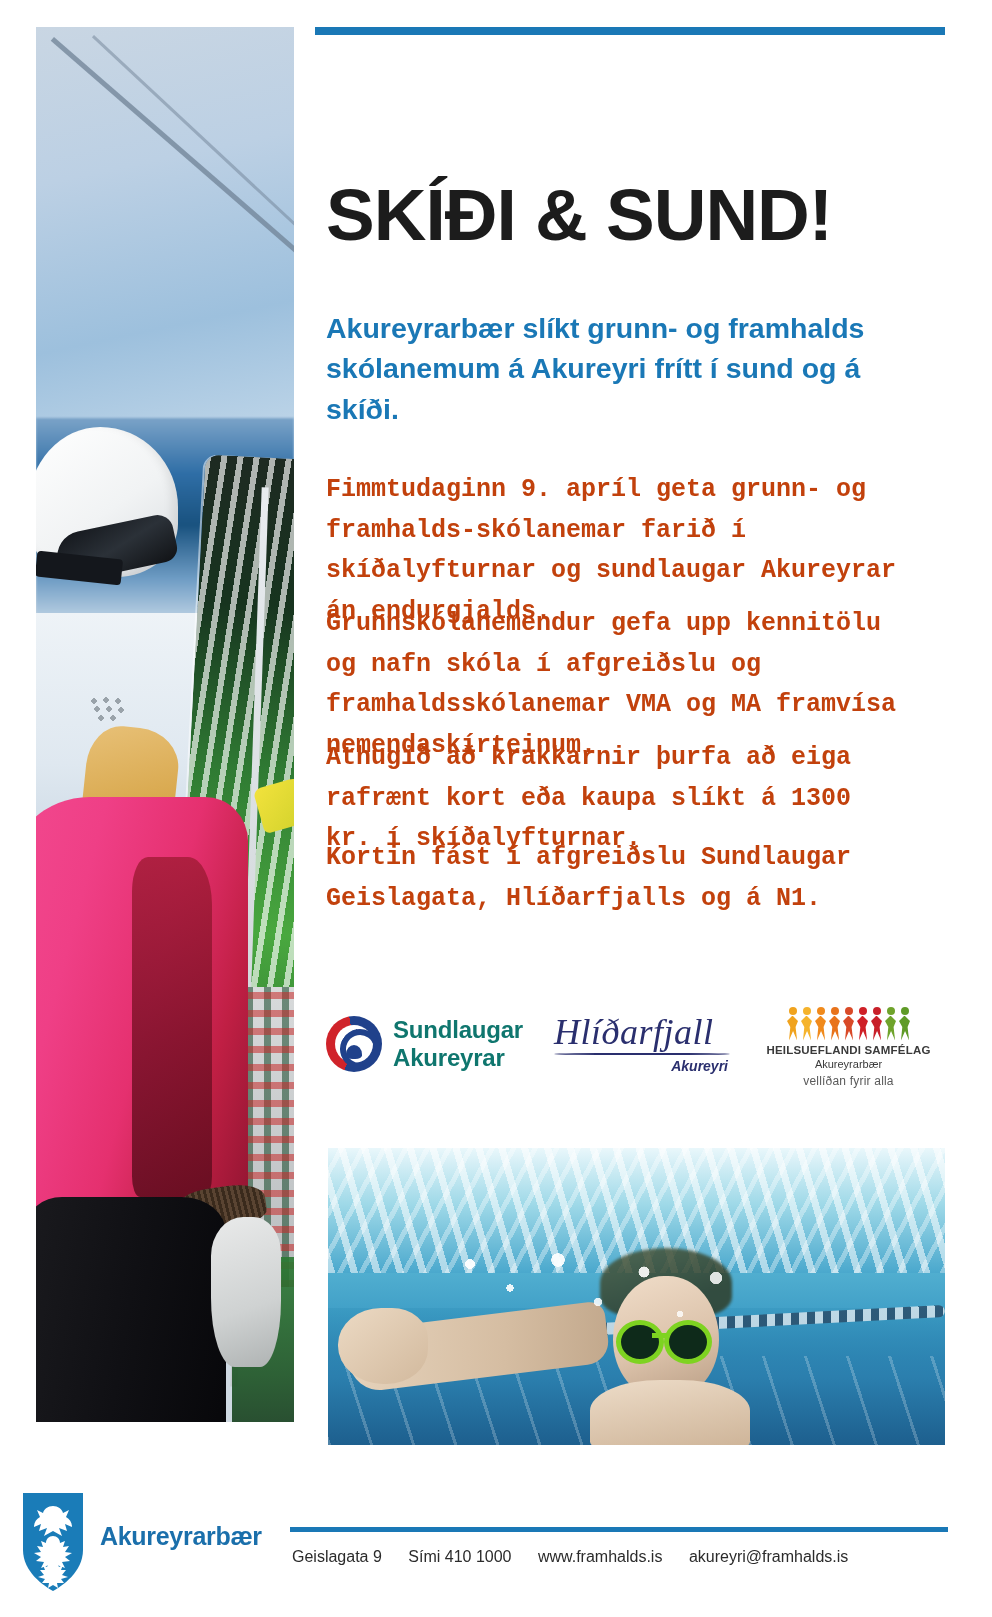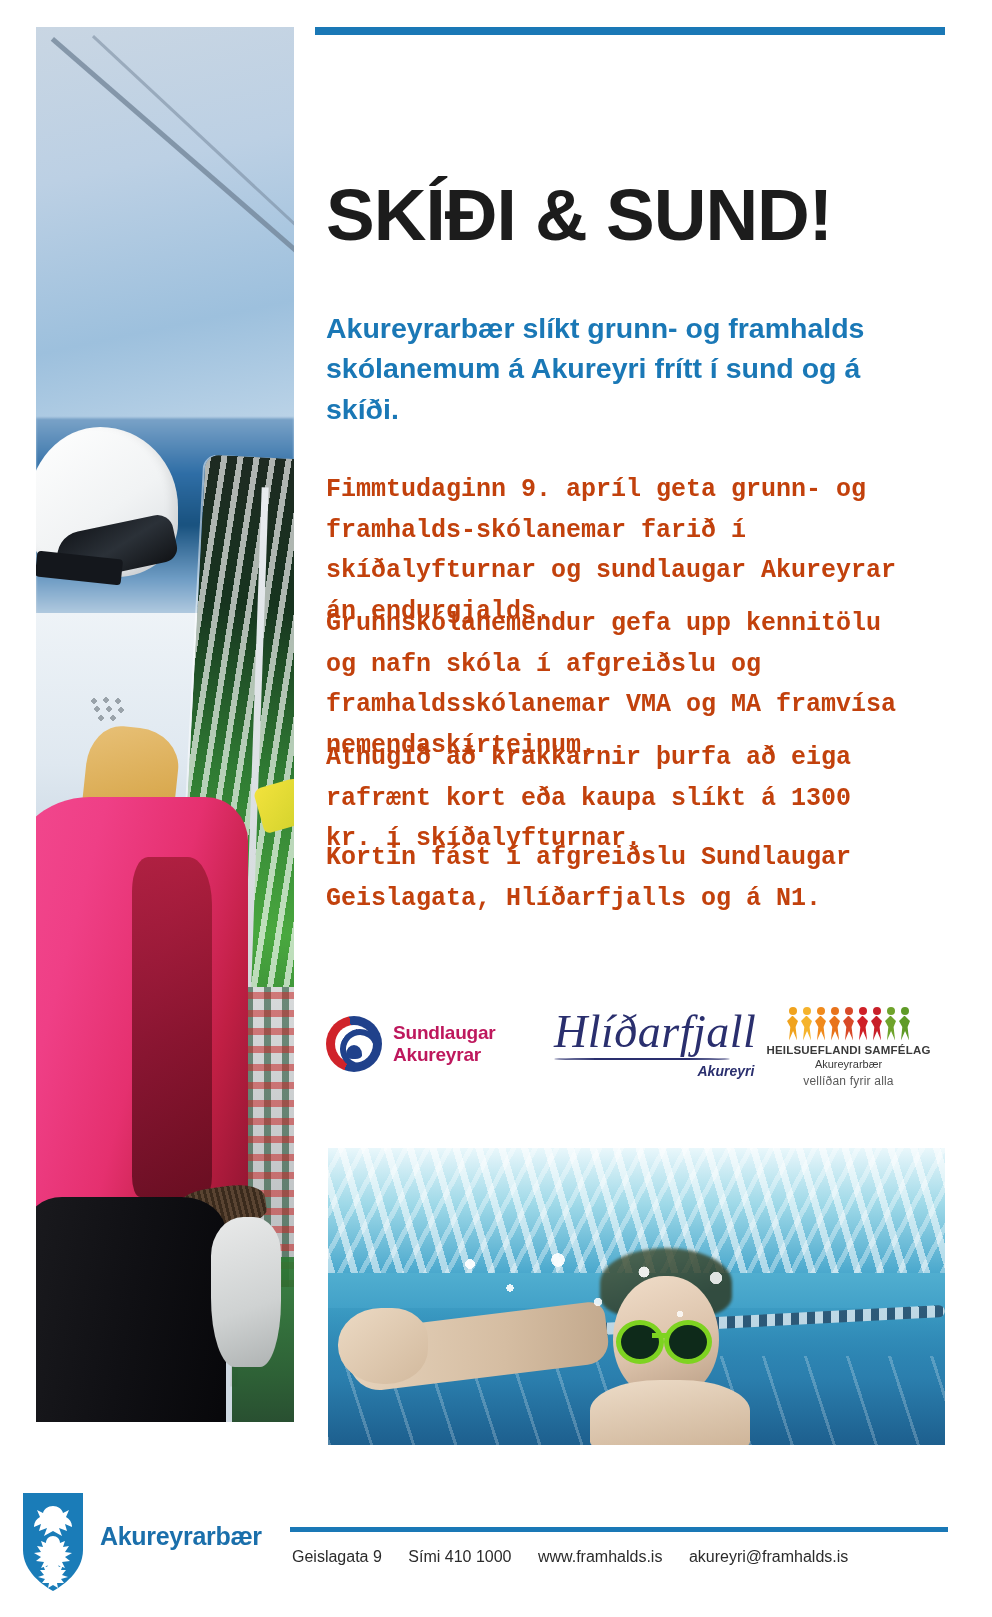--- a/index.html
+++ b/index.html
@@ -190,28 +190,28 @@
     border-radius: 50%;
     border: 6px solid #20418b;
     border-right-color: transparent;
     transform: rotate(35deg);
   }
   .sund-mark .drop {
     position: absolute; left: 20px; top: 29px; width: 16px; height: 14px;
     background: #20418b; border-radius: 60% 60% 50% 50% / 80% 80% 30% 30%;
   }
   .sund-text {
-    font-size: 19px; font-weight: bold; color: #be185d; line-height: 1.16;
+    font-size: 24px; font-weight: bold; color: #0f766e; line-height: 1.16;
     letter-spacing: -.2px;
   }
   
   .logo-hlid { left: 228px; flex-direction: column; align-items: flex-start; justify-content: center; }
   .hlid-name {
     font-family: "Liberation Serif", serif;
-    font-style: italic; font-size: 46px; color: #2a2f6e; letter-spacing: .5px;
+    font-style: italic; font-size: 36px; color: #2a2f6e; letter-spacing: .5px;
     line-height: 1;
   }
   .hlid-underline {
     width: 176px; height: 2.5px; background: #2a2f6e; margin-top: 3px;
     border-radius: 50%;
   }
   .hlid-sub {
     align-self: flex-end; font-style: italic; font-weight: bold;
     font-size: 14px; color: #2a2f6e; margin-top: 3px; padding-right: 2px;
   }

